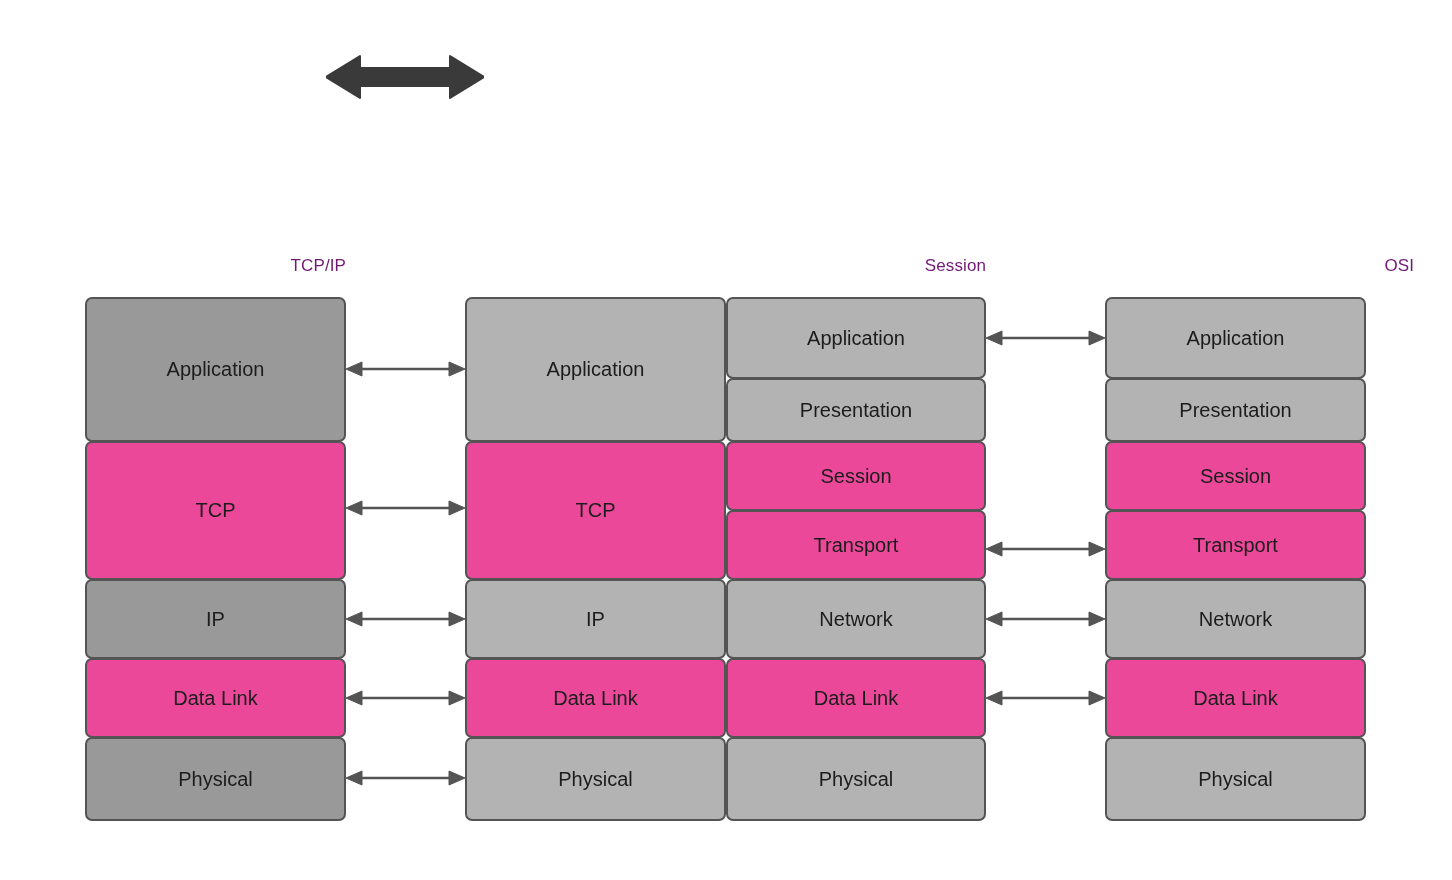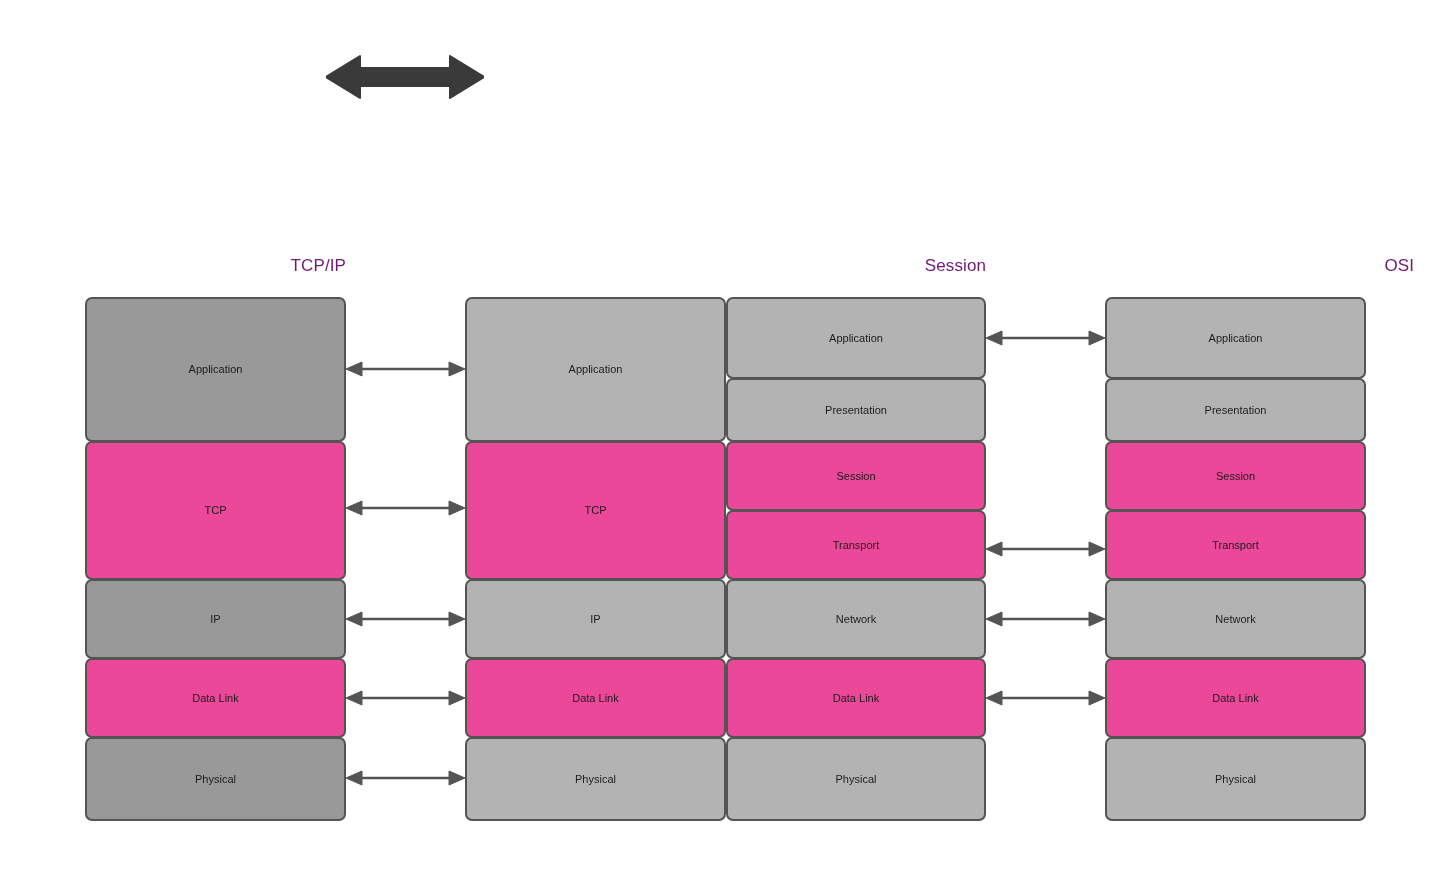--- a/index.html
+++ b/index.html
@@ -49,21 +49,21 @@
   .layer {
     position: absolute;
     left: 0;
     right: 0;
     box-sizing: border-box;
     border: 2px solid #545454;
     border-radius: 7px;
     display: flex;
     align-items: center;
     justify-content: center;
-    font-size: 11px;
+    font-size: 20px;
     color: #1c1c1c;
     background: #ffffff;
     text-align: center;
     line-height: 1.15;
   }
   .layer.shade-dark  { background: #999999; }
   .layer.shade-light { background: #b3b3b3; }
   .layer.plain       { background: #ec4899; }
 
   

